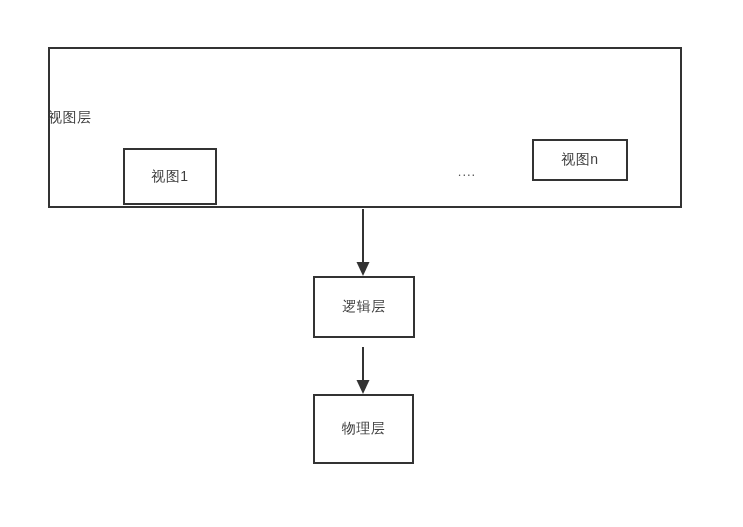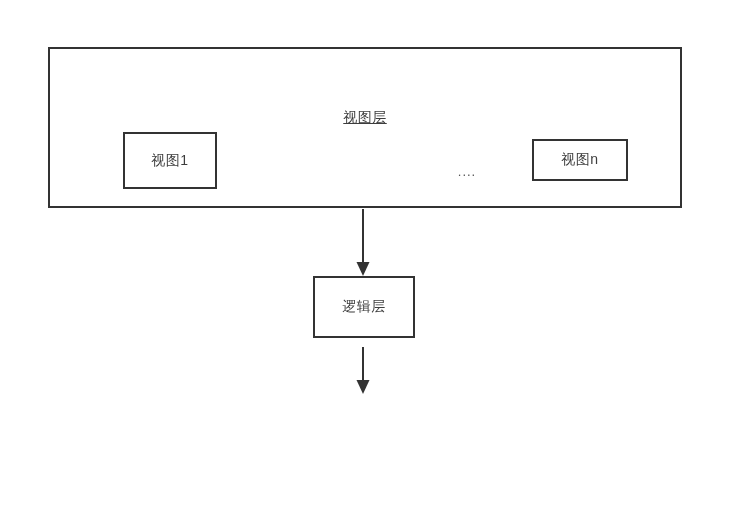--- a/index.html
+++ b/index.html
@@ -36,27 +36,26 @@
     width: 634px;
     height: 161px;
     align-items: flex-start;
     justify-content: flex-start;
   }
   .outer-box-label {
     position: absolute;
     left: 48px;
     top: 109px;
     width: 634px;
-    text-align: center;
+    text-align: left;
     font-size: 14px;
     color: #3d3d3d;
     letter-spacing: 0.5px;
-    text-decoration: underline;
   }
-  .view1-box   { left: 123px; top: 132px; width: 94px;  height: 57px; }
+  .view1-box   { left: 123px; top: 148px; width: 94px;  height: 57px; }
   .view2-box   { left: 313px; top: 138px; width: 95px;  height: 59px; }
   .viewn-box   { left: 532px; top: 139px; width: 96px;  height: 42px; }
   .logic-box   { left: 313px; top: 276px; width: 102px; height: 62px; }
   .physical-box{ left: 313px; top: 394px; width: 101px; height: 70px; }
   .ellipsis {
     position: absolute;
     left: 443px;
     top: 164px;
     width: 48px;
     text-align: center;
@@ -89,20 +88,23 @@
   <div class="ellipsis">....</div>
 
   <div class="box viewn-box">
     <span class="box-label">视图n</span>
   </div>
 
   <div class="box logic-box">
     <span class="box-label">逻辑层</span>
   </div>
 
+  <div class="box physical-box">
+    <span class="box-label">物理层</span>
+  </div>
 
   <svg class="arrow-overlay" viewBox="0 0 743 527" xmlns="http://www.w3.org/2000/svg">
 
     <g>
       <line x1="363" y1="209" x2="363" y2="263" stroke="#333333" stroke-width="2"></line>
       <path d="M363 276 L356.5 262 L369.5 262 Z" fill="#333333"></path>
     </g>
 
     <g>
       <line x1="363" y1="347" x2="363" y2="381" stroke="#333333" stroke-width="2"></line>

